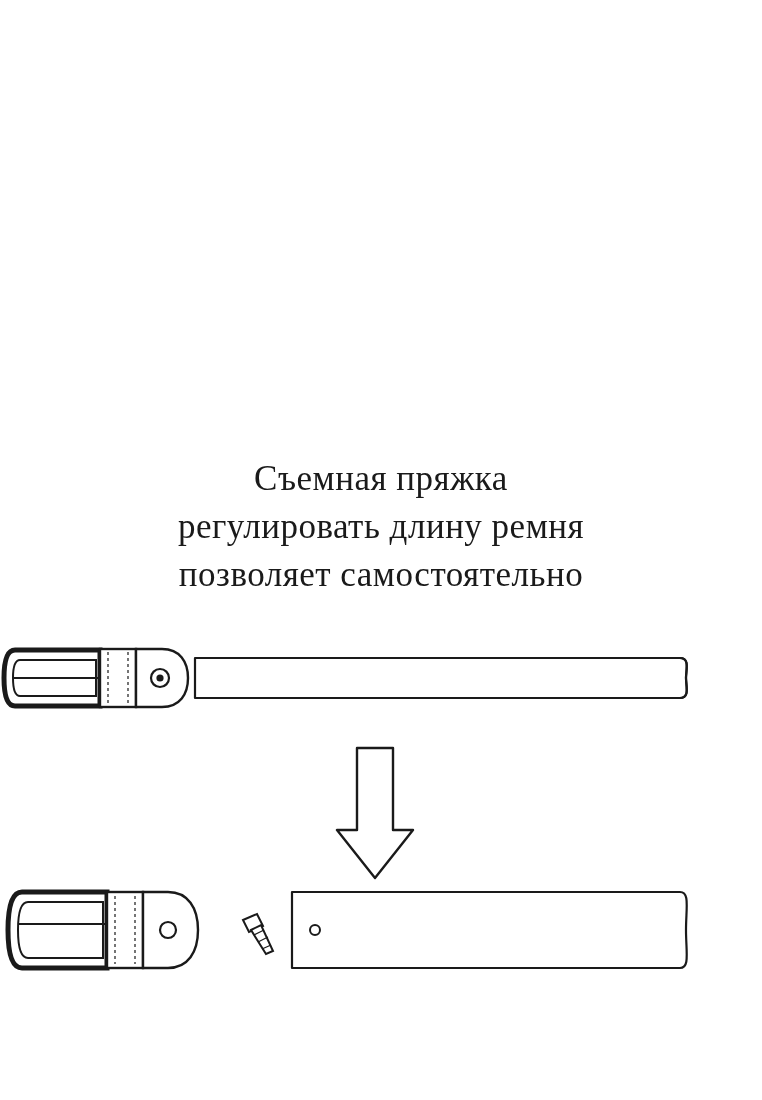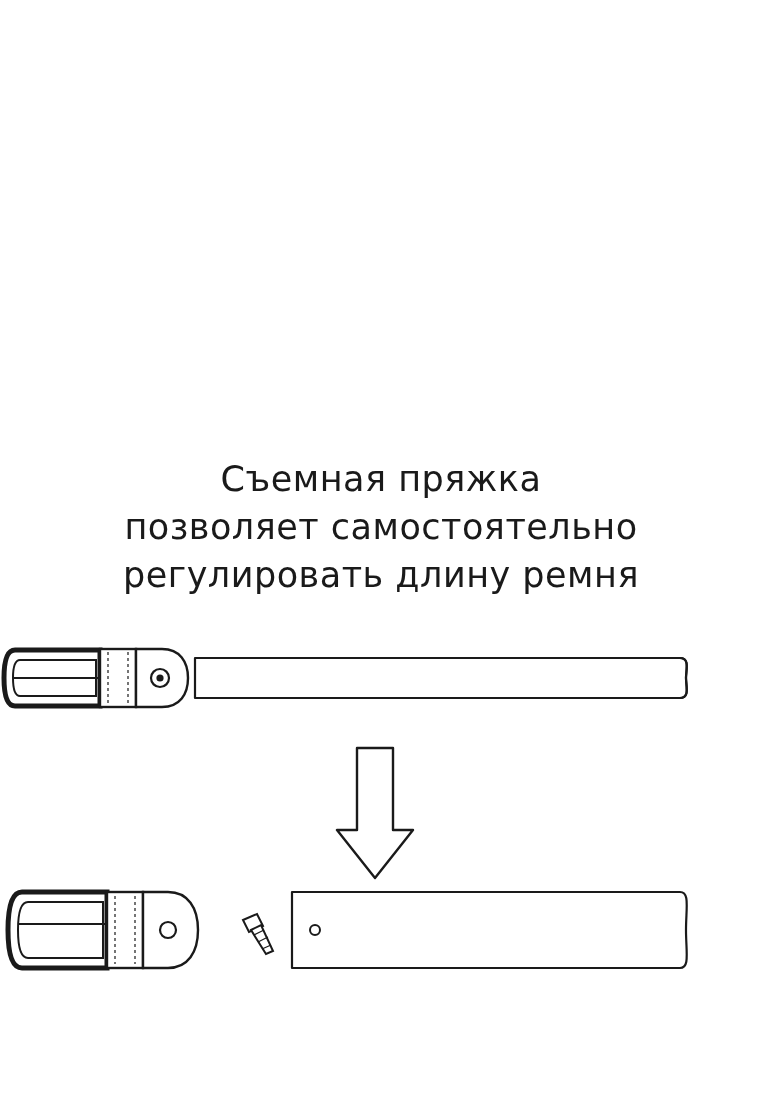--- a/index.html
+++ b/index.html
@@ -30,39 +30,40 @@
     font-family: "DejaVu Sans", sans-serif;
     font-size: 35px;
     line-height: 48px;
     letter-spacing: 0.5px;
     color: #1a1a1a;
     font-weight: 400;
   }
   .headline .line {
     display: block;
     white-space: nowrap;
+    font-family: Liberation Serif, serif;
   }
   .diagram {
     position: absolute;
     left: 0;
     top: 620px;
     width: 762px;
     height: 420px;
   }
   svg { display: block; }
 </style>
 </head>
 <body>
 
 <div class="page">
 
   <div class="headline">
     <span class="line">Съемная пряжка</span>
+    <span class="line">регулировать длину ремня</span>
     <span class="line">позволяет самостоятельно</span>
-    <span class="line">регулировать длину ремня</span>
   </div>
 
   <div class="diagram">
     <svg width="762" height="420" viewBox="0 0 762 420" xmlns="http://www.w3.org/2000/svg">
 
       <g>
 
         <path d="M 195 38 L 680 38 C 690 38, 686 50, 686 58 C 686 66, 690 78, 680 78 L 195 78 Z" fill="#ffffff" stroke="#1a1a1a" stroke-width="2.2" stroke-linejoin="round"></path>
 
         <path d="M 680 38 C 690 38, 686 50, 686 58 C 686 66, 690 78, 680 78" fill="none" stroke="#1a1a1a" stroke-width="2.2"></path>

